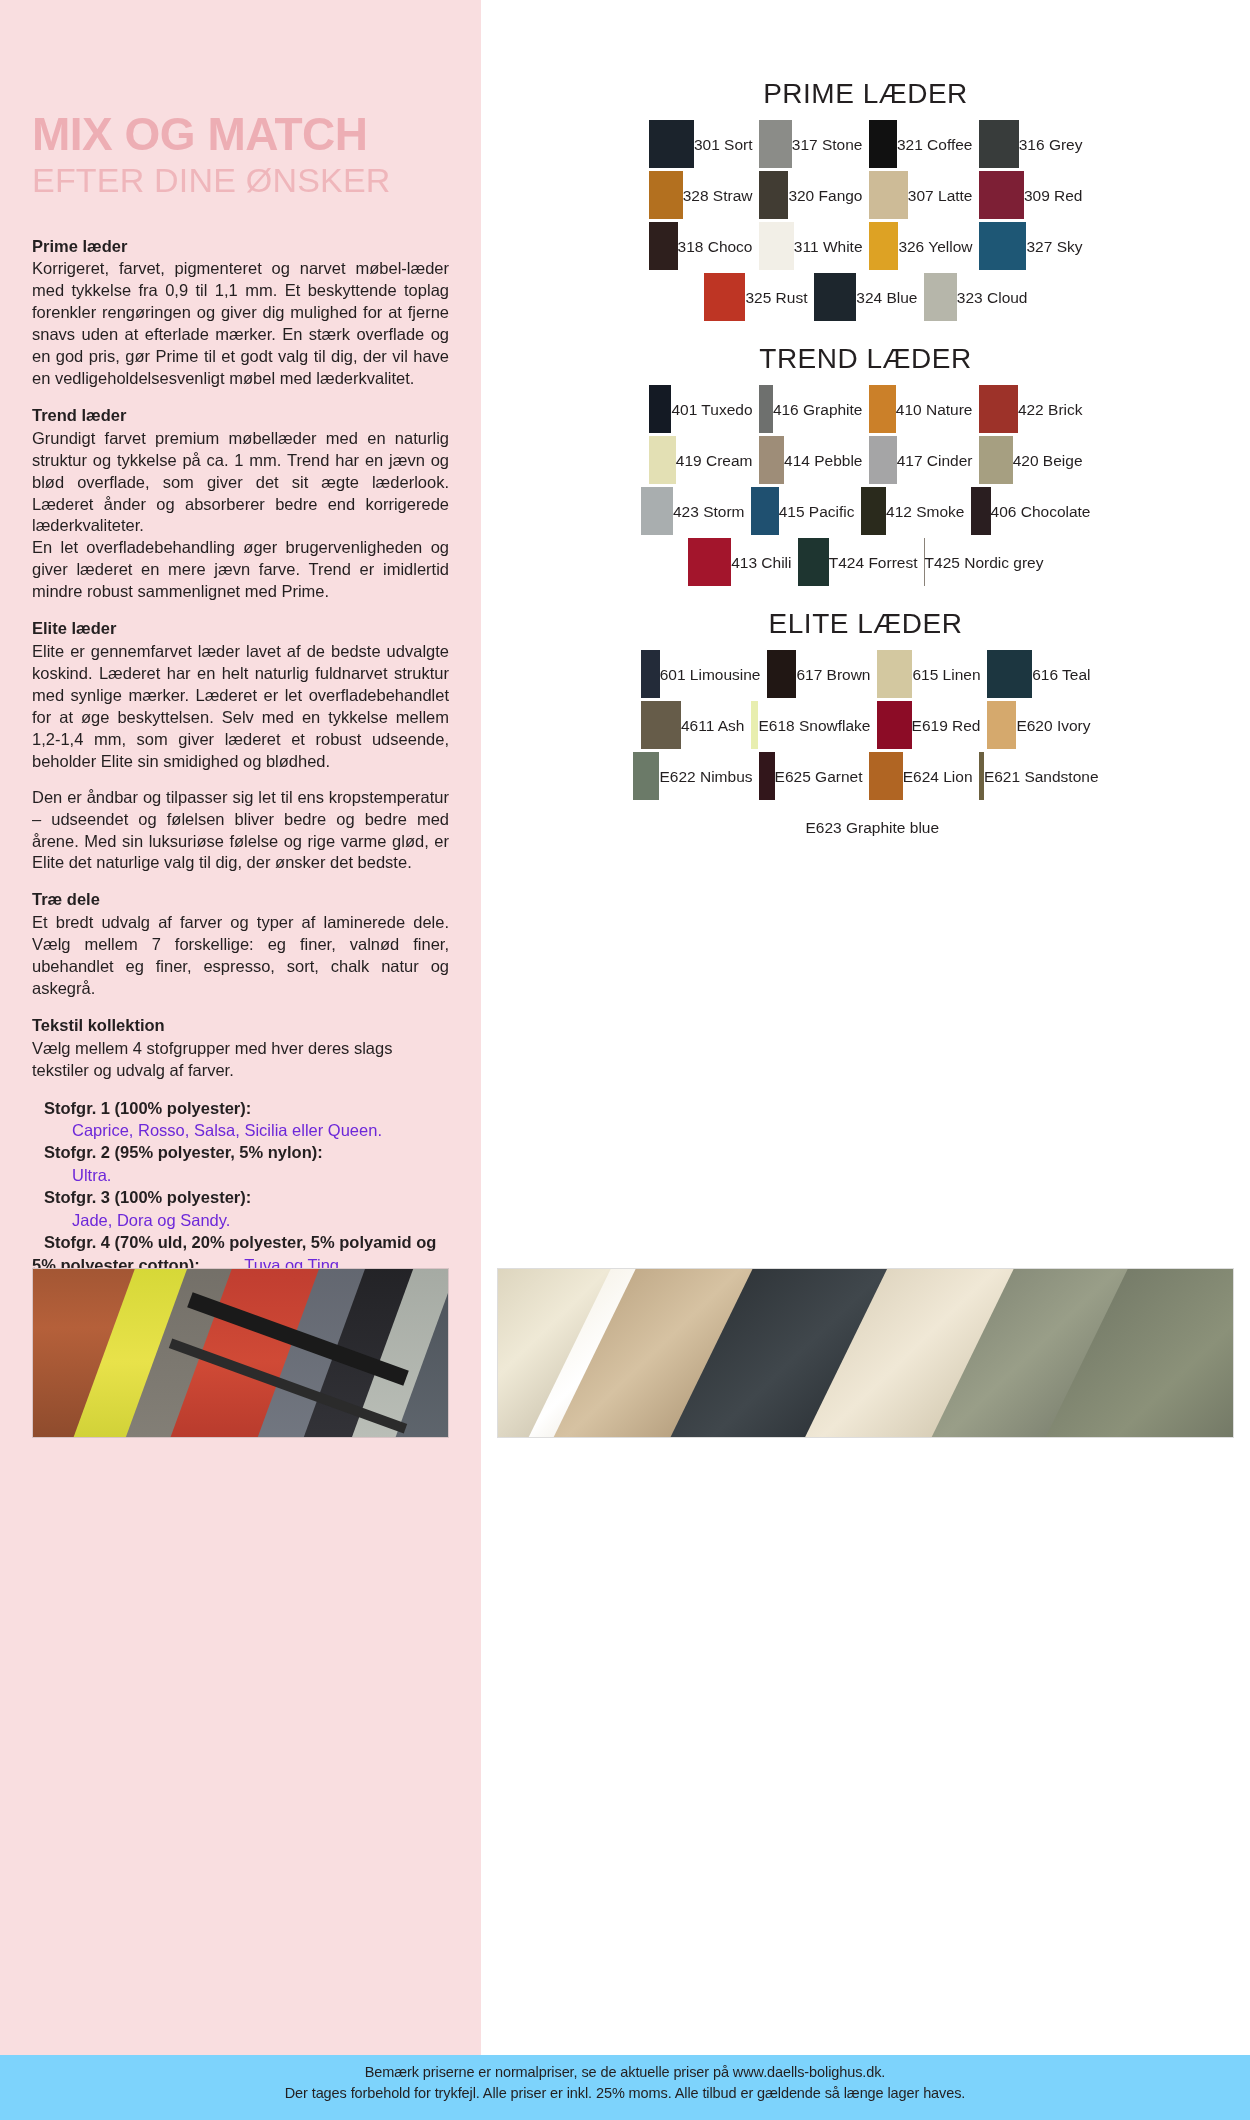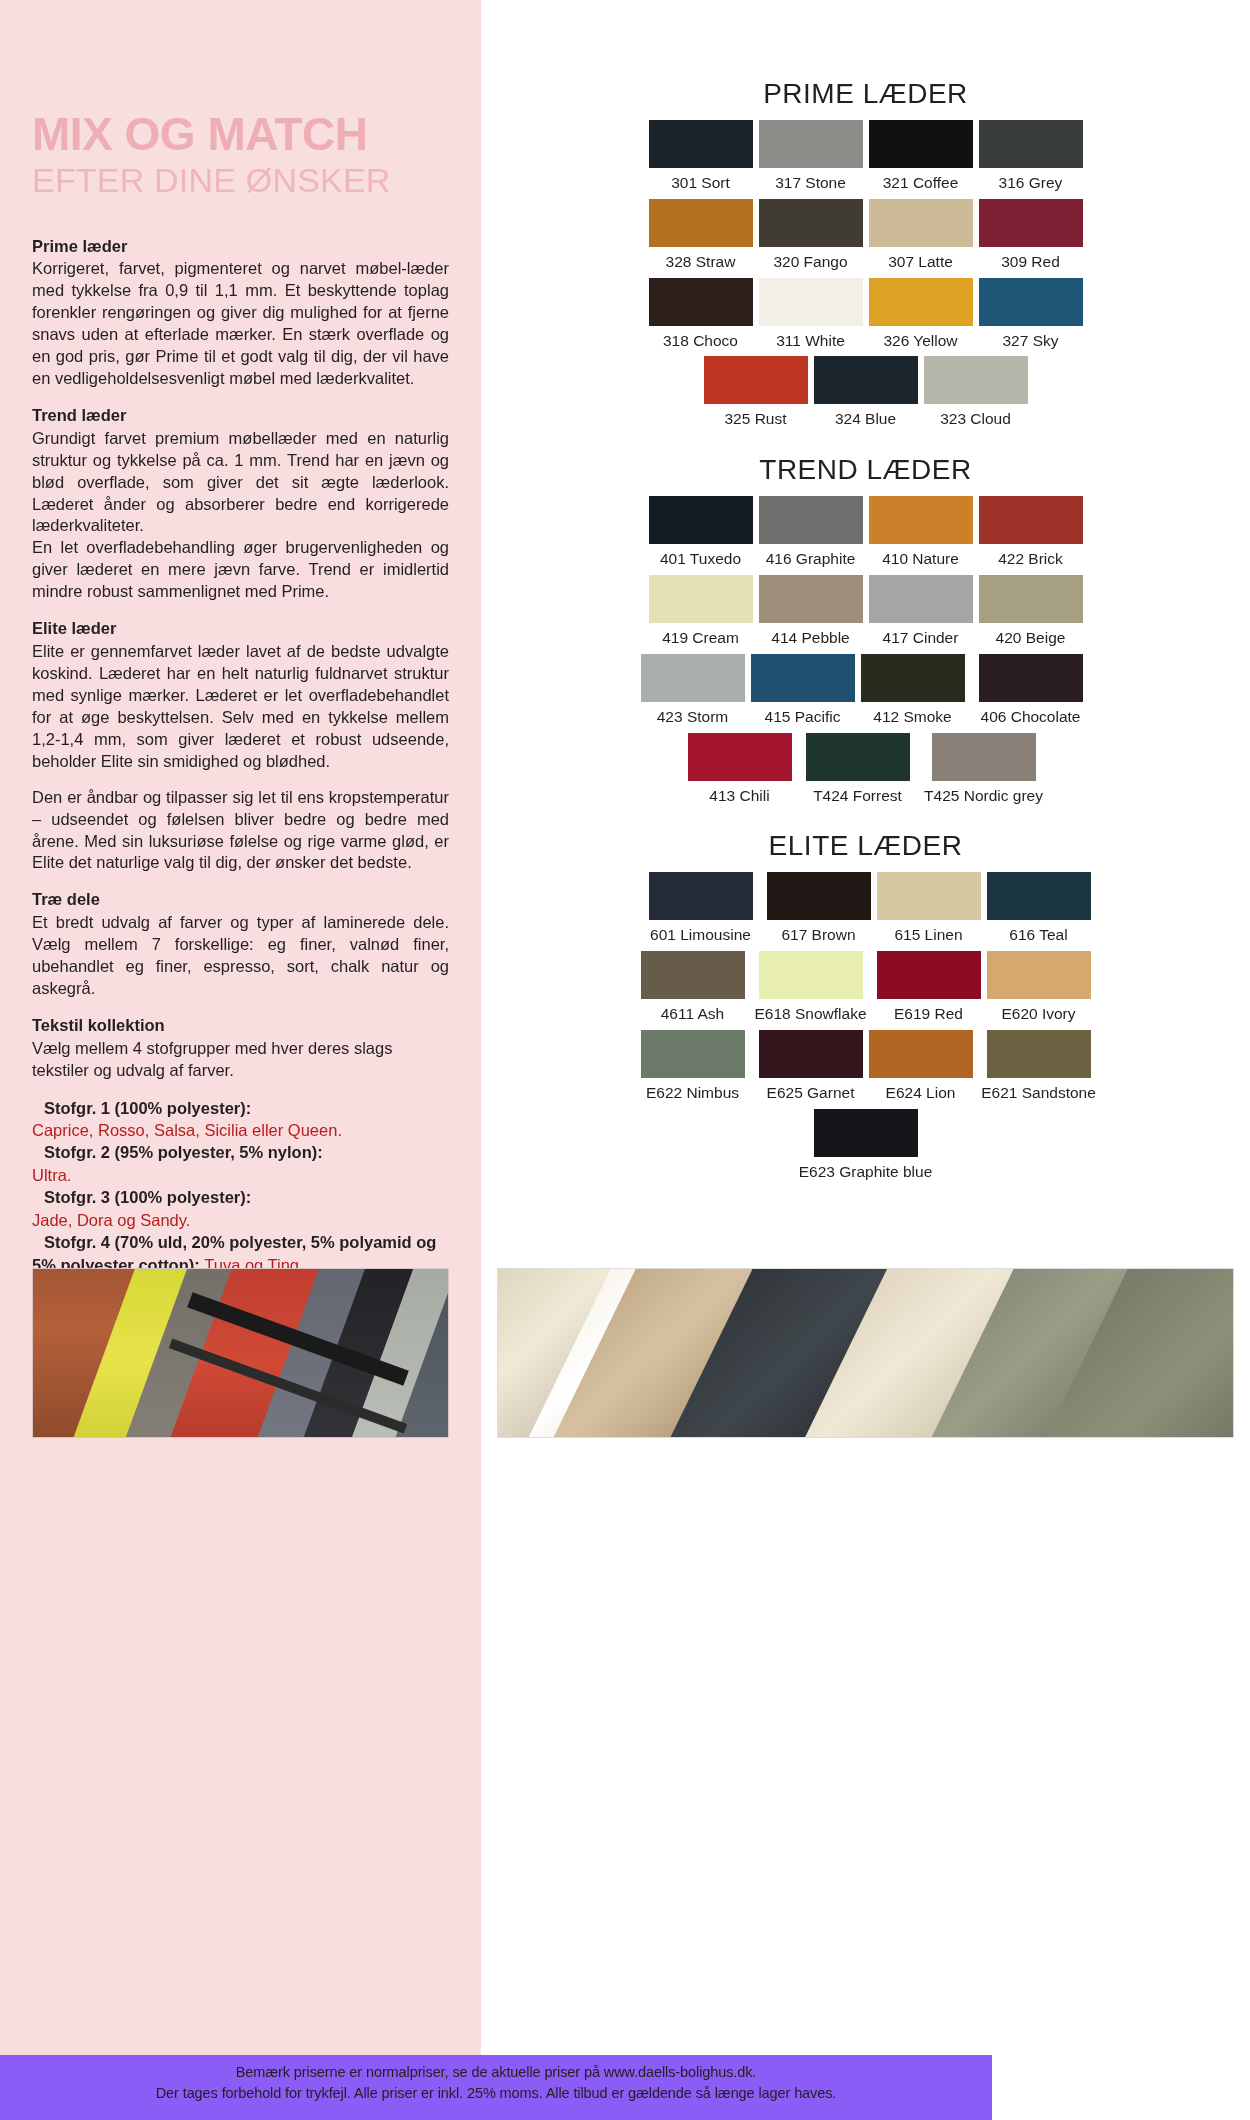--- a/index.html
+++ b/index.html
@@ -65,22 +65,23 @@
   .stof-list .lbl {
     font-size: 16.5px;
     font-weight: 700;
     color: #231f20;
     line-height: 1.34;
     margin-left: 12px;
   }
   .stof-list .val {
     font-size: 16.5px;
     font-weight: 400;
-    color: #b91c1c;
+    color: #6d28d9;
     line-height: 1.34;
+    margin-left: 40px;
   }
   .stof-row { line-height: 1.34; }
 
   
   #fabric-photo {
     position: absolute;
     left: 32px;
     top: 1268px;
     width: 417px;
     height: 170px;
@@ -109,21 +110,20 @@
   }
   .swatch-row {
     display: flex;
     justify-content: center;
     gap: 6px;
     margin-bottom: 3px;
   }
   .swatch-cell {
     width: 104px;
     display: flex;
-    flex-direction: column;
     align-items: center;
   }
   .swatch-chip {
     width: 104px;
     height: 48px;
     display: block;
   }
   .swatch-label {
     font-size: 15.5px;
     color: #231f20;
@@ -144,23 +144,23 @@
     border: 1px solid #ddd;
     overflow: hidden;
     background: #8c8f80;
   }
   #leather-photo .band { position: absolute; top: -60%; height: 230%; transform: rotate(26deg); }
 
   
   #footer {
     position: absolute;
     left: 0; top: 2055px;
-    width: 992px;
+    width: 1250px;
     height: 65px;
-    background: #8b5cf6;
+    background: #7dd3fc;
     text-align: center;
     padding-top: 7px;
   }
   #footer div {
     font-size: 14.5px;
     color: #231f20;
     line-height: 1.42;
     letter-spacing: -0.1px;
   }
 </style>

